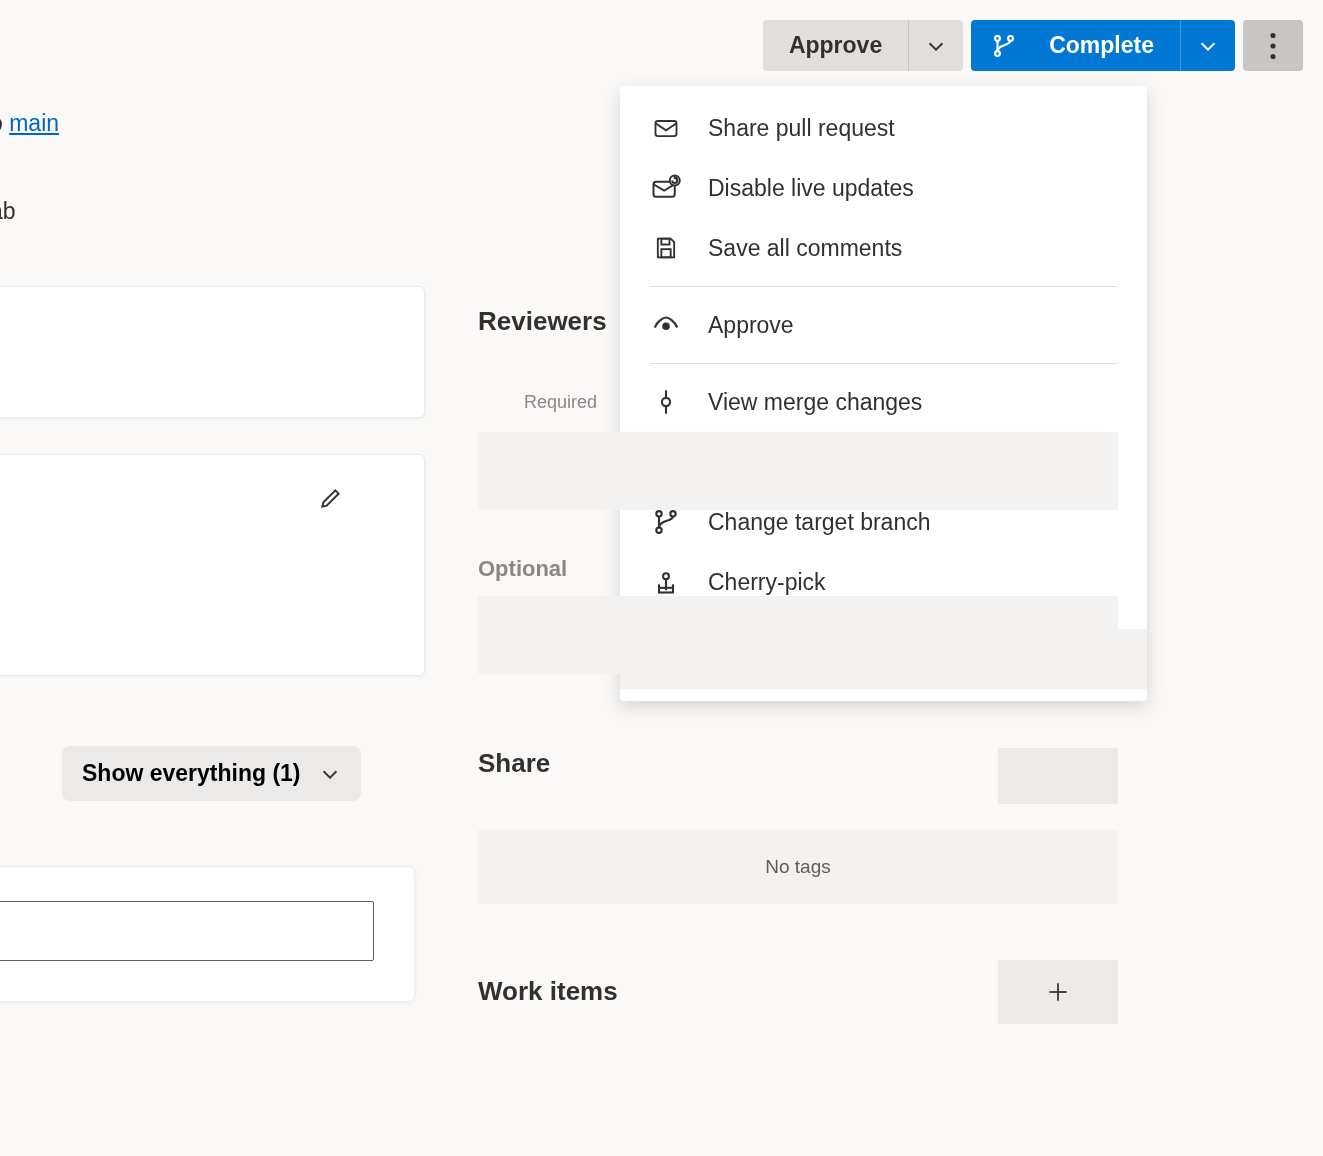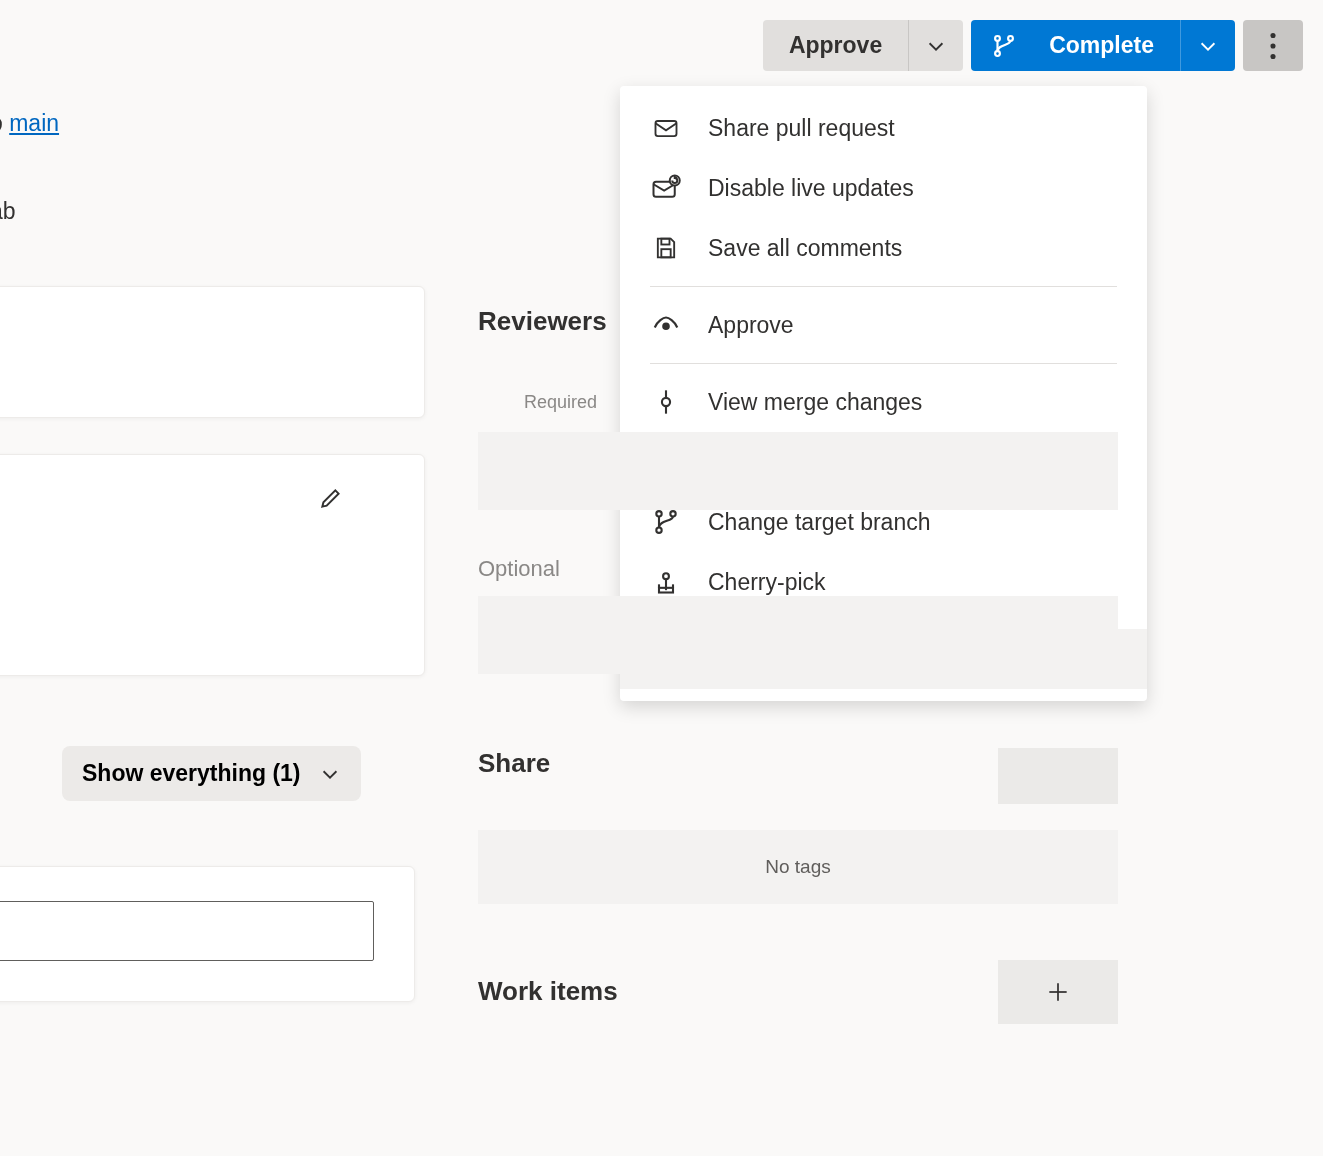--- a/index.html
+++ b/index.html
@@ -189,21 +189,21 @@
       width: 640px;
       height: 78px;
       background: #f3f2f1;
     }
     .sec-optional {
       position: absolute;
       left: 478px;
       top: 556px;
       font-size: 22px;
       color: #8a8886;
-      font-weight: 400;
+      font-weight: 700;
     }
     .sec-opt-slot {
       position: absolute;
       left: 478px;
       top: 596px;
       width: 640px;
       height: 78px;
       background: #f3f2f1;
     }
     .sec-tags { top: 748px; }

